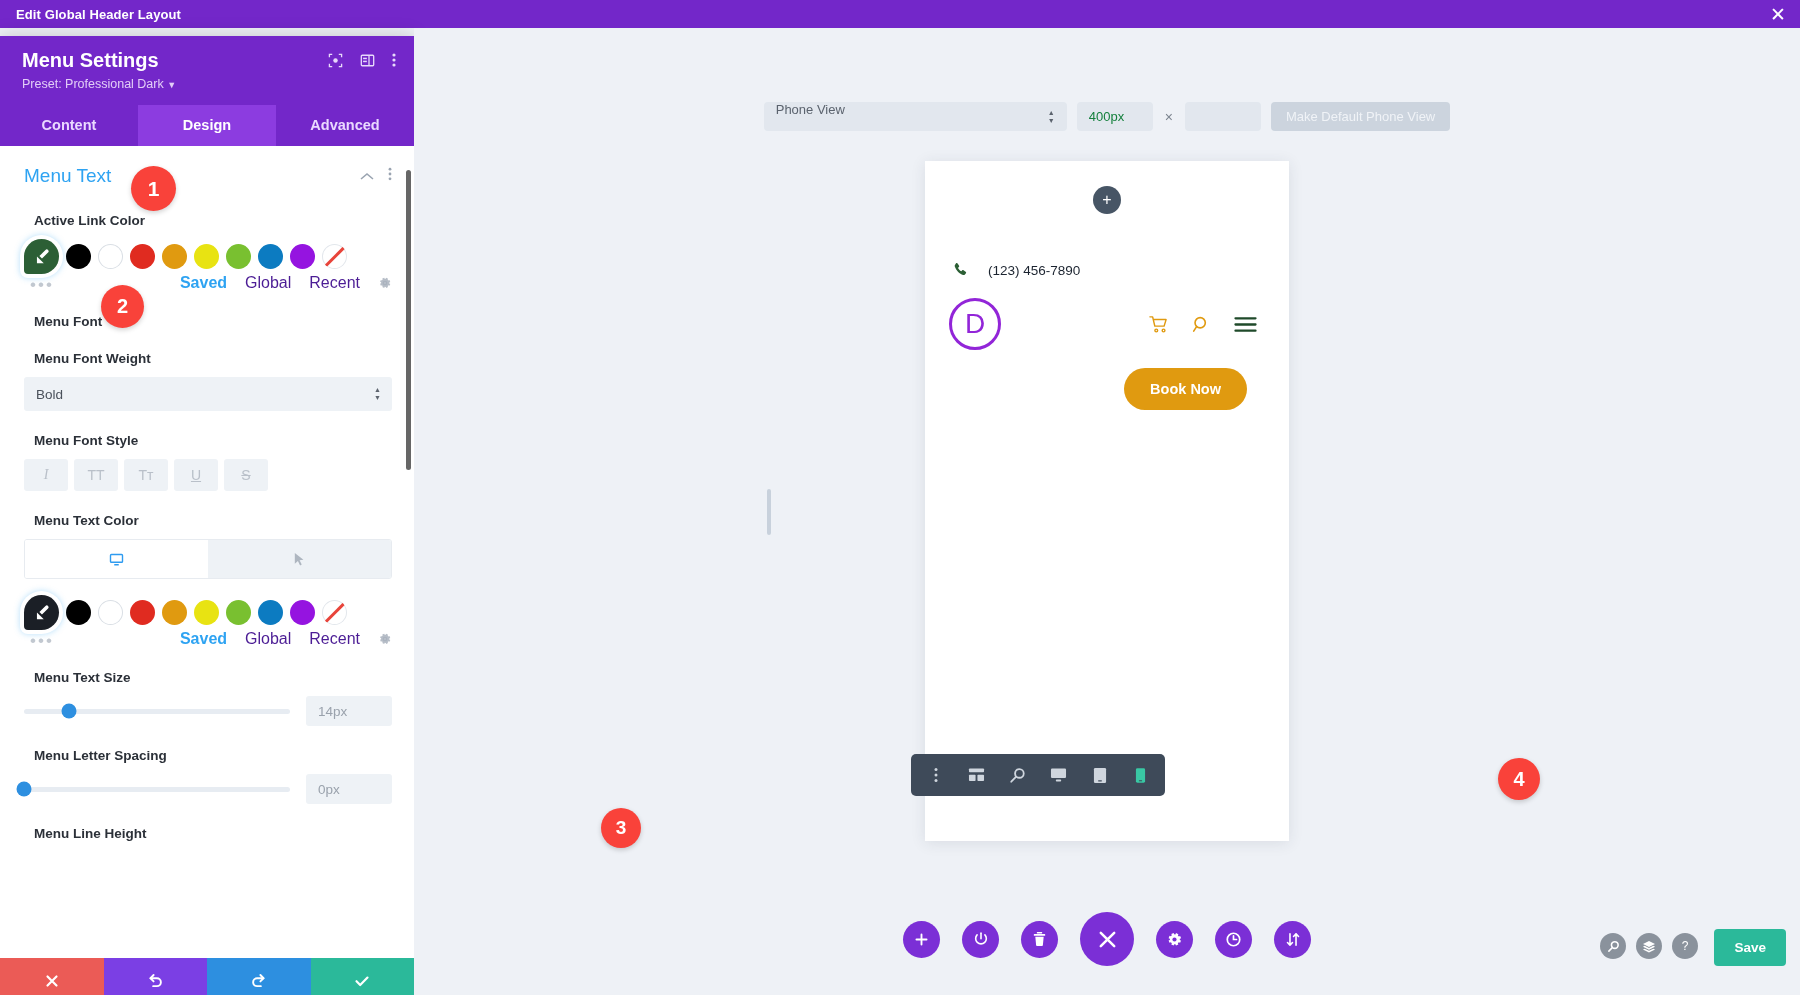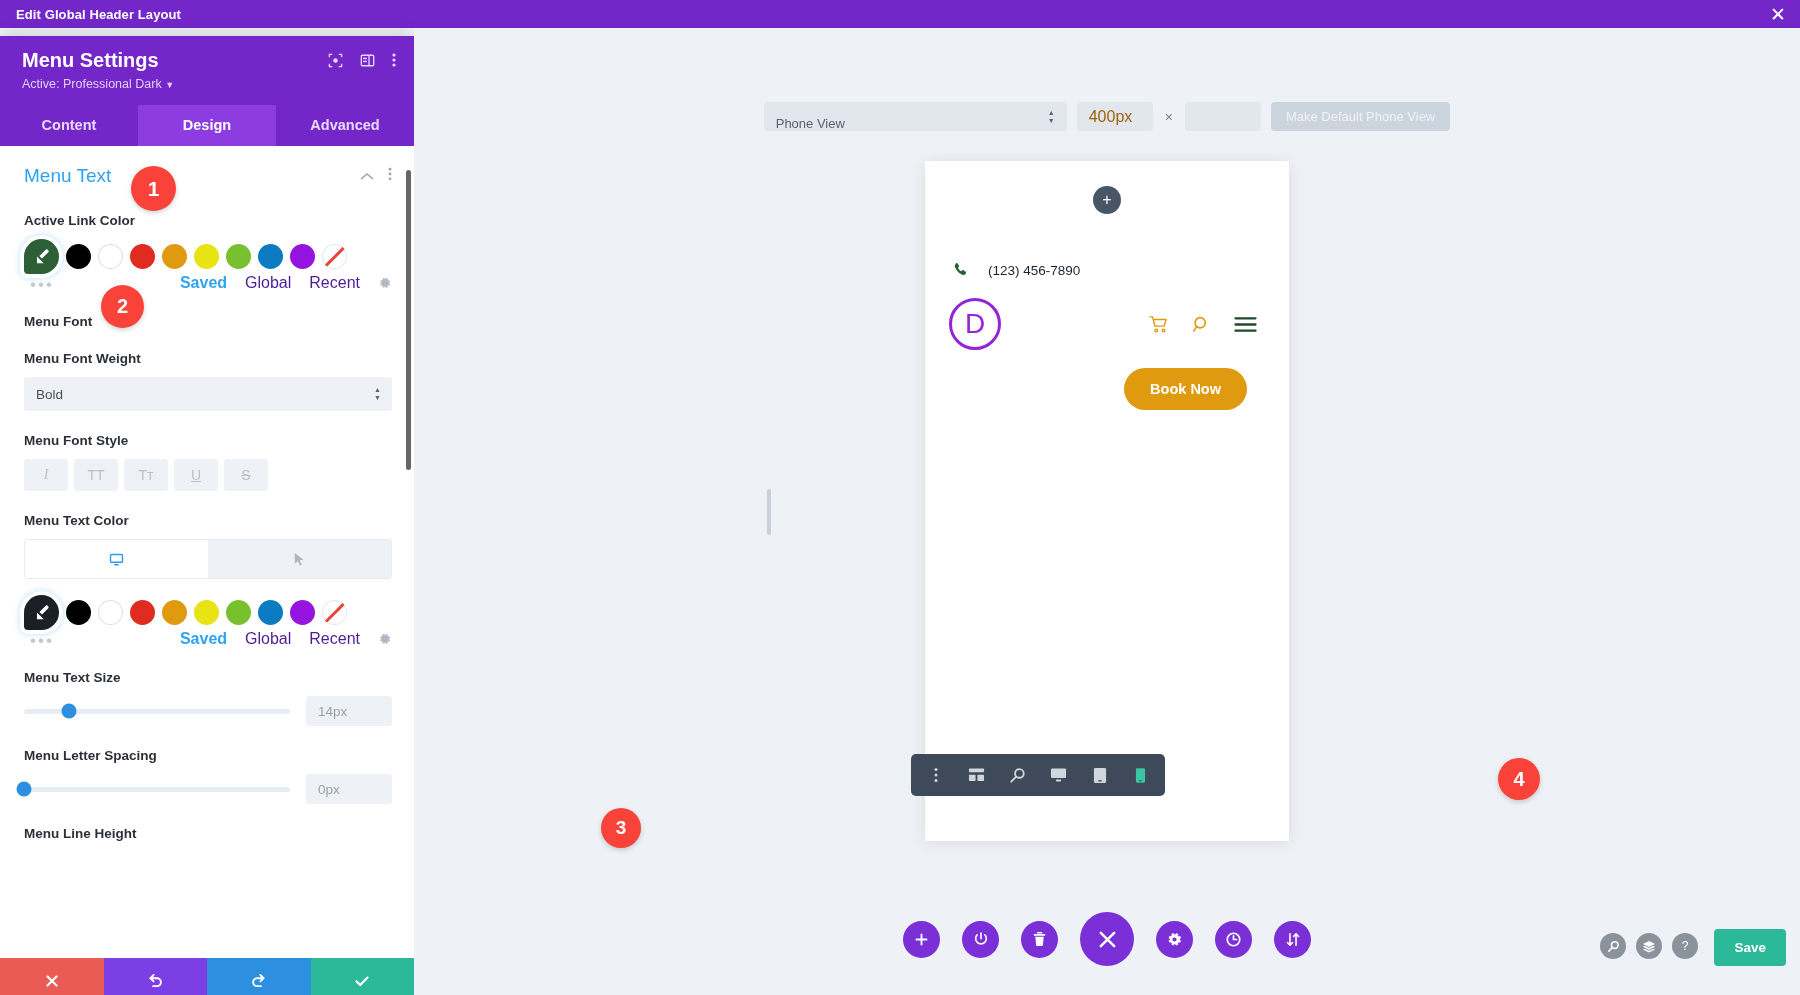--- a/index.html
+++ b/index.html
@@ -71,21 +71,21 @@
     display: flex; align-items: center; justify-content: space-between;
     padding-top: 19px; padding-bottom: 4px;
   }
   .section-title {
     color: #2ea3f2; font-size: 19px; font-weight: 500;
   }
   .section-ctrls { display: flex; align-items: center; gap: 14px; color: #9aa4b1; }
 
   .field-label {
     font-size: 13.5px; font-weight: 700; color: #2b3038;
-    margin-top: 22px; margin-bottom: 11px;
+    margin-top: 22px; margin-bottom: 11px; margin-left: 10px;
   }
 
   
   .swatch-row { display: flex; align-items: center; gap: 7px; }
   .swatch {
     width: 25px; height: 25px; border-radius: 50%; cursor: pointer;
     flex: none;
   }
   .swatch.picker {
     width: 35px; height: 35px; position: relative;
@@ -176,32 +176,32 @@
   #canvas {
     position: absolute; left: 414px; top: 28px; width: 1386px; height: 967px;
     background: #eef1f6;
   }
   .vp-bar {
     position: absolute; left: 0; top: 74px; width: 100%;
     display: flex; align-items: center; justify-content: center; gap: 10px;
   }
   .vp-select {
     width: 303px; height: 29px; background: #e2e7ee; border-radius: 4px;
-    display: flex; align-items: flex-end; padding: 0 12px; position: relative;
+    display: flex; align-items: flex-start; padding: 0 12px; position: relative;
     font-size: 13px; color: #5b636e; cursor: pointer;
   }
   .vp-select .arrows {
     position: absolute; right: 12px; top: 50%; transform: translateY(-50%);
     display: flex; flex-direction: column; gap: 2px; color: #5b636e;
   }
   .vp-select .arrows i { font-style: normal; font-size: 7px; line-height: 6px; }
   .vp-num {
     width: 76px; height: 29px; background: #e2e7ee; border-radius: 4px;
     display: flex; align-items: center; padding-left: 12px;
-    font-size: 16px; color: #a16207; cursor: text; text-align: right;
+    font-size: 13px; color: #15803d; cursor: text; text-align: right;
   }
   .vp-x { color: #7b838e; font-size: 14px; padding: 0 2px; }
   .vp-num.empty { width: 76px; }
   .vp-btn {
     height: 29px; background: #ccd4de; border-radius: 4px;
     display: flex; align-items: center; padding: 0 15px;
     font-size: 13px; color: #f0f3f7; cursor: pointer;
   }
 
   
@@ -307,21 +307,21 @@
 <div id="topbar">
   <span class="tb-title">Edit Global Header Layout</span>
   <span class="tb-close">✕</span>
 </div>
 
 <div id="panel">
 
   <div class="panel-head">
     <h1>Menu Settings</h1>
     <div class="preset">
-      <span>Active: Professional Dark</span>
+      <span>Preset: Professional Dark</span>
       <span class="caret">▼</span>
     </div>
     <div class="head-icons">
       <span class="hi">
         <svg width="15" height="15" viewBox="0 0 16 16" fill="none" stroke="currentColor" stroke-width="1.4">
           <path d="M1.5 4.5V1.5H4.5M11.5 1.5H14.5V4.5M14.5 11.5V14.5H11.5M4.5 14.5H1.5V11.5"></path>
           <circle cx="8" cy="8" r="2.4" fill="currentColor" stroke="none"></circle>
         </svg>
       </span>
       <span class="hi">

